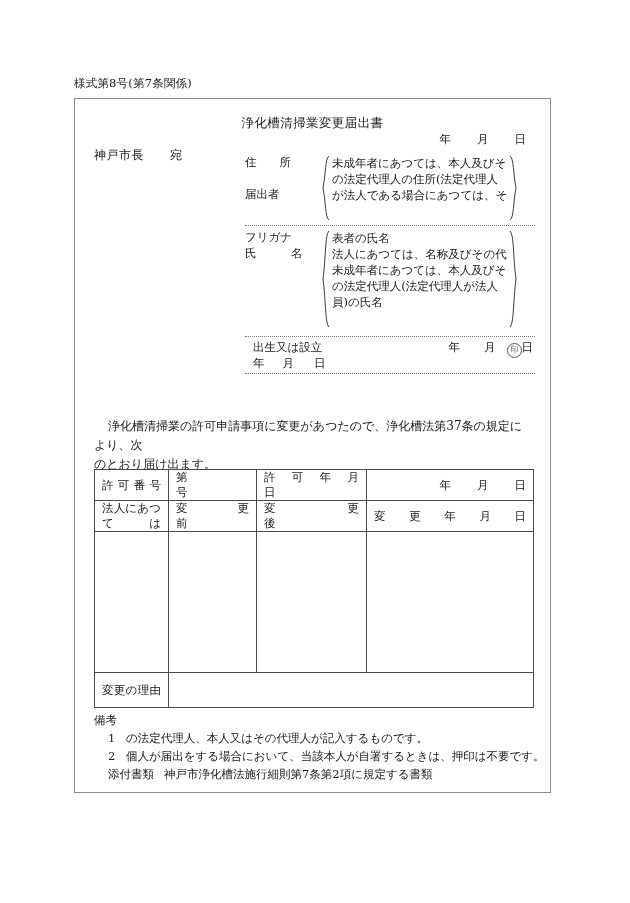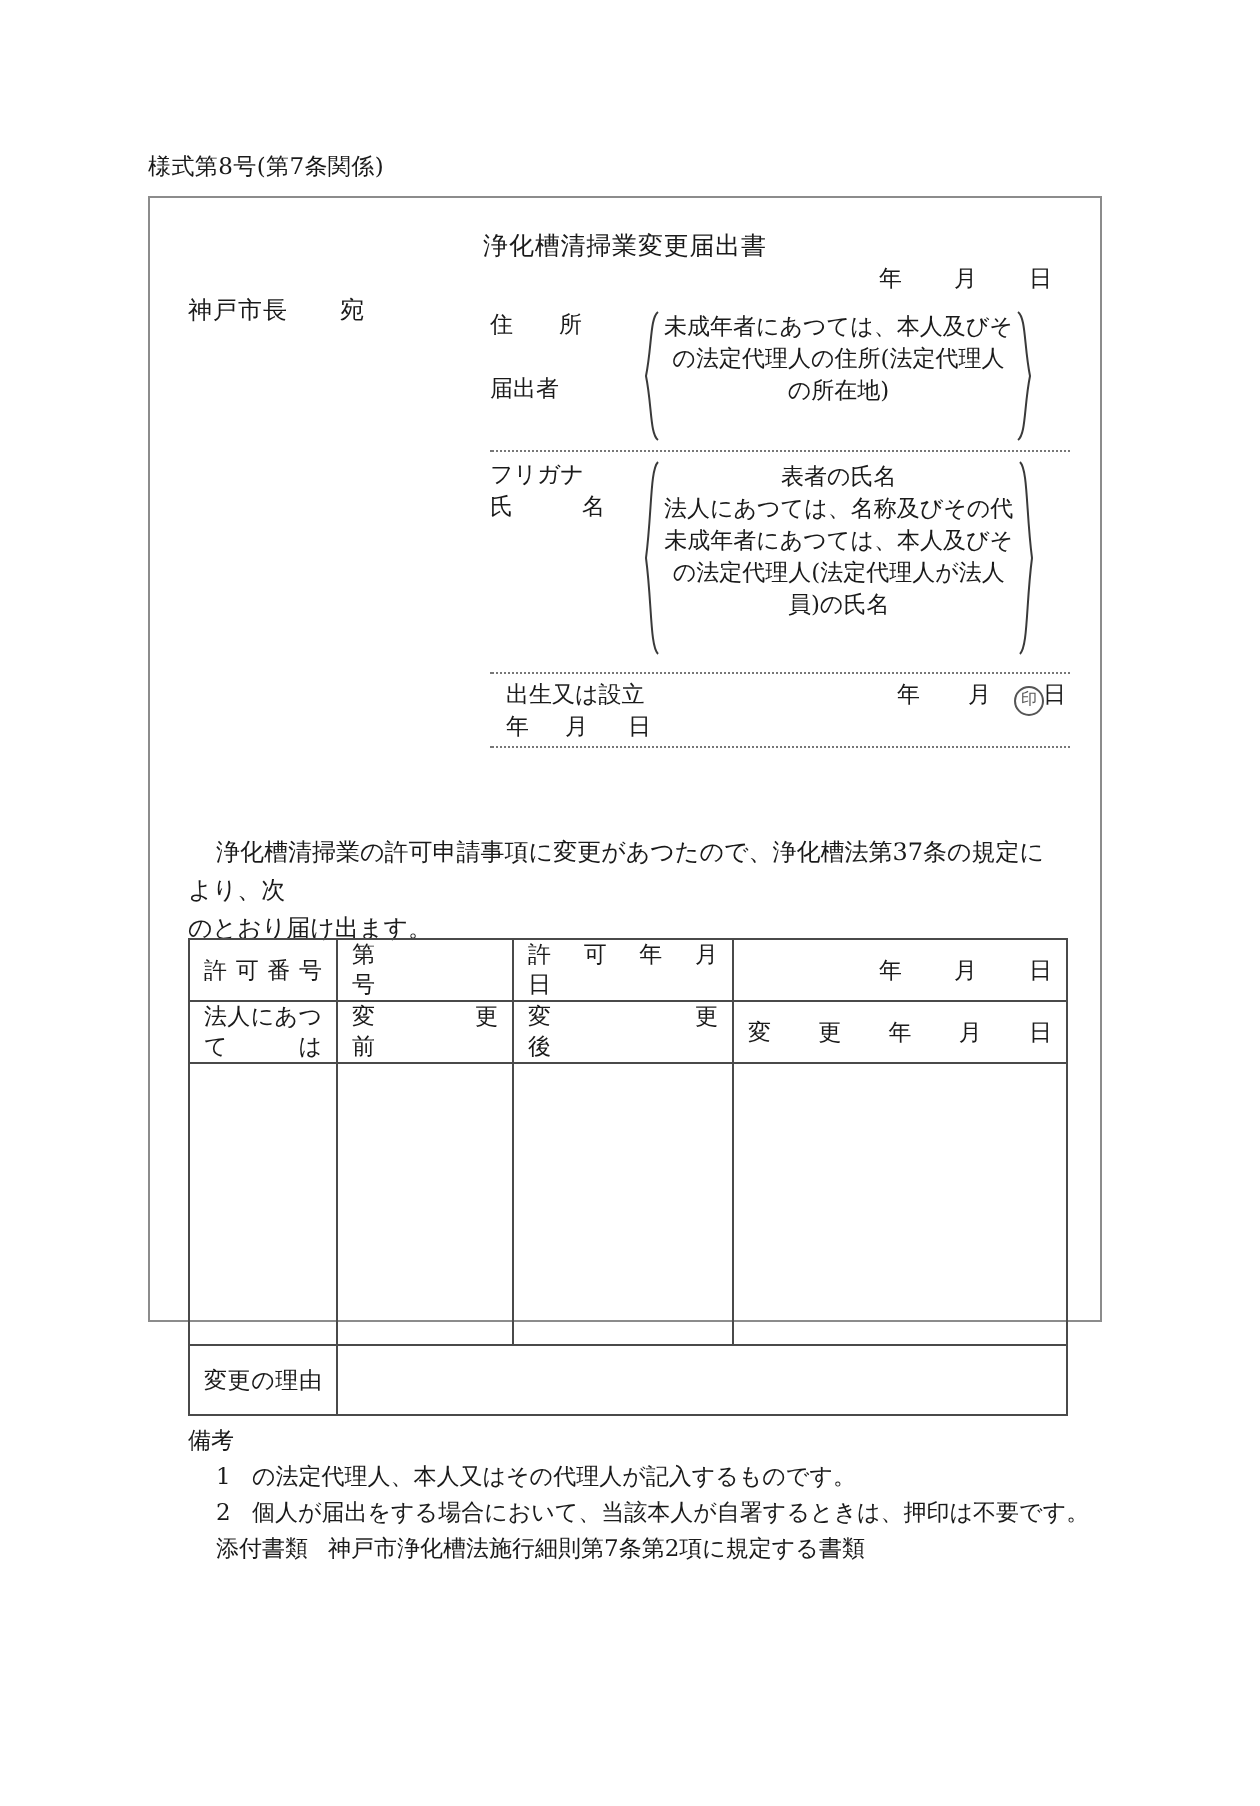--- a/index.html
+++ b/index.html
@@ -30,21 +30,21 @@
     font-size: 11.5px;
     letter-spacing: 0.2px;
     white-space: nowrap;
   }
 
   .sheet {
     position: absolute;
     left: 74px;
     top: 98px;
     width: 477px;
-    height: 563px;
+    height: 695px;
     border: 1px solid #8c8c8c;
     box-sizing: border-box;
     background: #fff;
   }
 
   
   .doc-title {
     position: absolute;
     left: 0; right: 0;
     top: 16px;
@@ -110,21 +110,20 @@
     position: relative;
     width: 9px;
     flex: 0 0 9px;
   }
   .brace svg { display: block; width: 9px; height: 100%; }
   .brace-text {
     font-size: 11.5px;
     line-height: 16px;
     padding: 0 2px;
     white-space: nowrap;
-    text-align: center;
   }
   .brace-text div { white-space: nowrap; }
 
   .dotted-sep {
     border-top: 1px dotted #777;
     height: 0;
     margin: 4px 0 0 0;
   }
 
   .seal {
@@ -254,21 +253,21 @@
         <span class="field-label">住　　所</span>
         <div class="brace-row">
           <div class="brace">
             <svg viewBox="0 0 9 66" preserveAspectRatio="none">
               <path d="M8 1 C4 4, 5 18, 2 33 C5 48, 4 62, 8 65" fill="none" stroke="#3a3a3a" stroke-width="1"></path>
             </svg>
           </div>
           <div class="brace-text">
             <div>未成年者にあつては、本人及びそ</div>
             <div>の法定代理人の住所(法定代理人</div>
-            <div>の所在地)</div>
+            <div>が法人である場合にあつては、そ</div>
           </div>
           <div class="brace">
             <svg viewBox="0 0 9 66" preserveAspectRatio="none">
               <path d="M1 1 C5 4, 4 18, 7 33 C4 48, 5 62, 1 65" fill="none" stroke="#3a3a3a" stroke-width="1"></path>
             </svg>
           </div>
         </div>
       </div>
 
       <div class="dotted-sep"></div>

